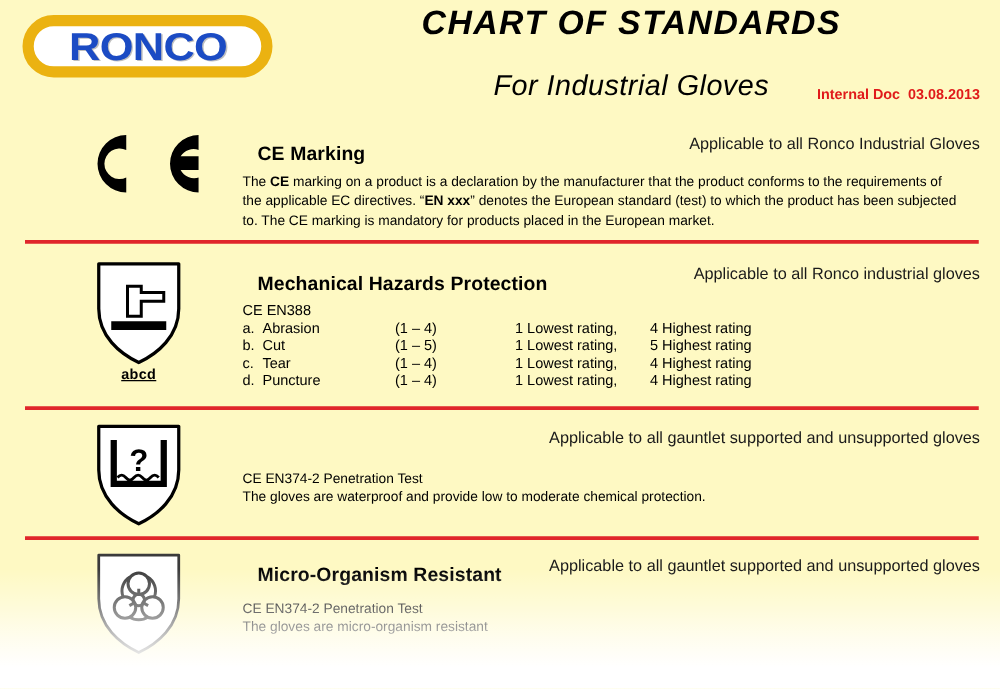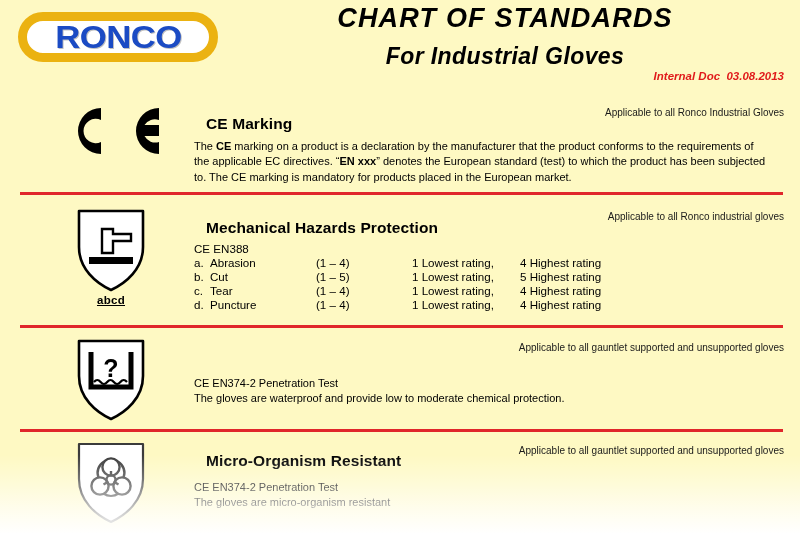--- a/index.html
+++ b/index.html
@@ -63,35 +63,34 @@
     font-size: 27px;
     font-weight: bold;
     font-style: italic;
     letter-spacing: 1.2px;
     line-height: 1.25;
     margin: 0;
     padding: 0;
   }
   .title-sub {
     font-size: 23px;
-    font-weight: bold;
+    font-weight: normal;
     font-style: italic;
     letter-spacing: 0.4px;
     line-height: 1.3;
-    margin: 6px 0 0 0;
+    margin: 18px 0 0 0;
     padding: 0;
   }
   .docstamp {
     position: absolute;
     right: 16px;
     top: 70px;
     color: #E01B1B;
     font-size: 11.5px;
     font-weight: bold;
-    font-style: italic;
     white-space: pre;
   }
 
   
   .rule {
     position: absolute;
     left: 20px;
     width: 763px;
     height: 3px;
     background: #E0262B;
@@ -125,21 +124,21 @@
     font-weight: bold;
     letter-spacing: 0.1px;
     margin: 12px;
     padding: 0;
     display: inline-block;
   }
   .sec-applic {
     position: absolute;
     right: 10px;
     top: 4px;
-    font-size: 10px;
+    font-size: 13px;
     color: #1a1a1a;
     white-space: nowrap;
   }
   .sec-para {
     font-size: 11px;
     line-height: 1.40;
     margin: 0;
     padding: 0;
   }
   .sec-para b { font-weight: bold; }

